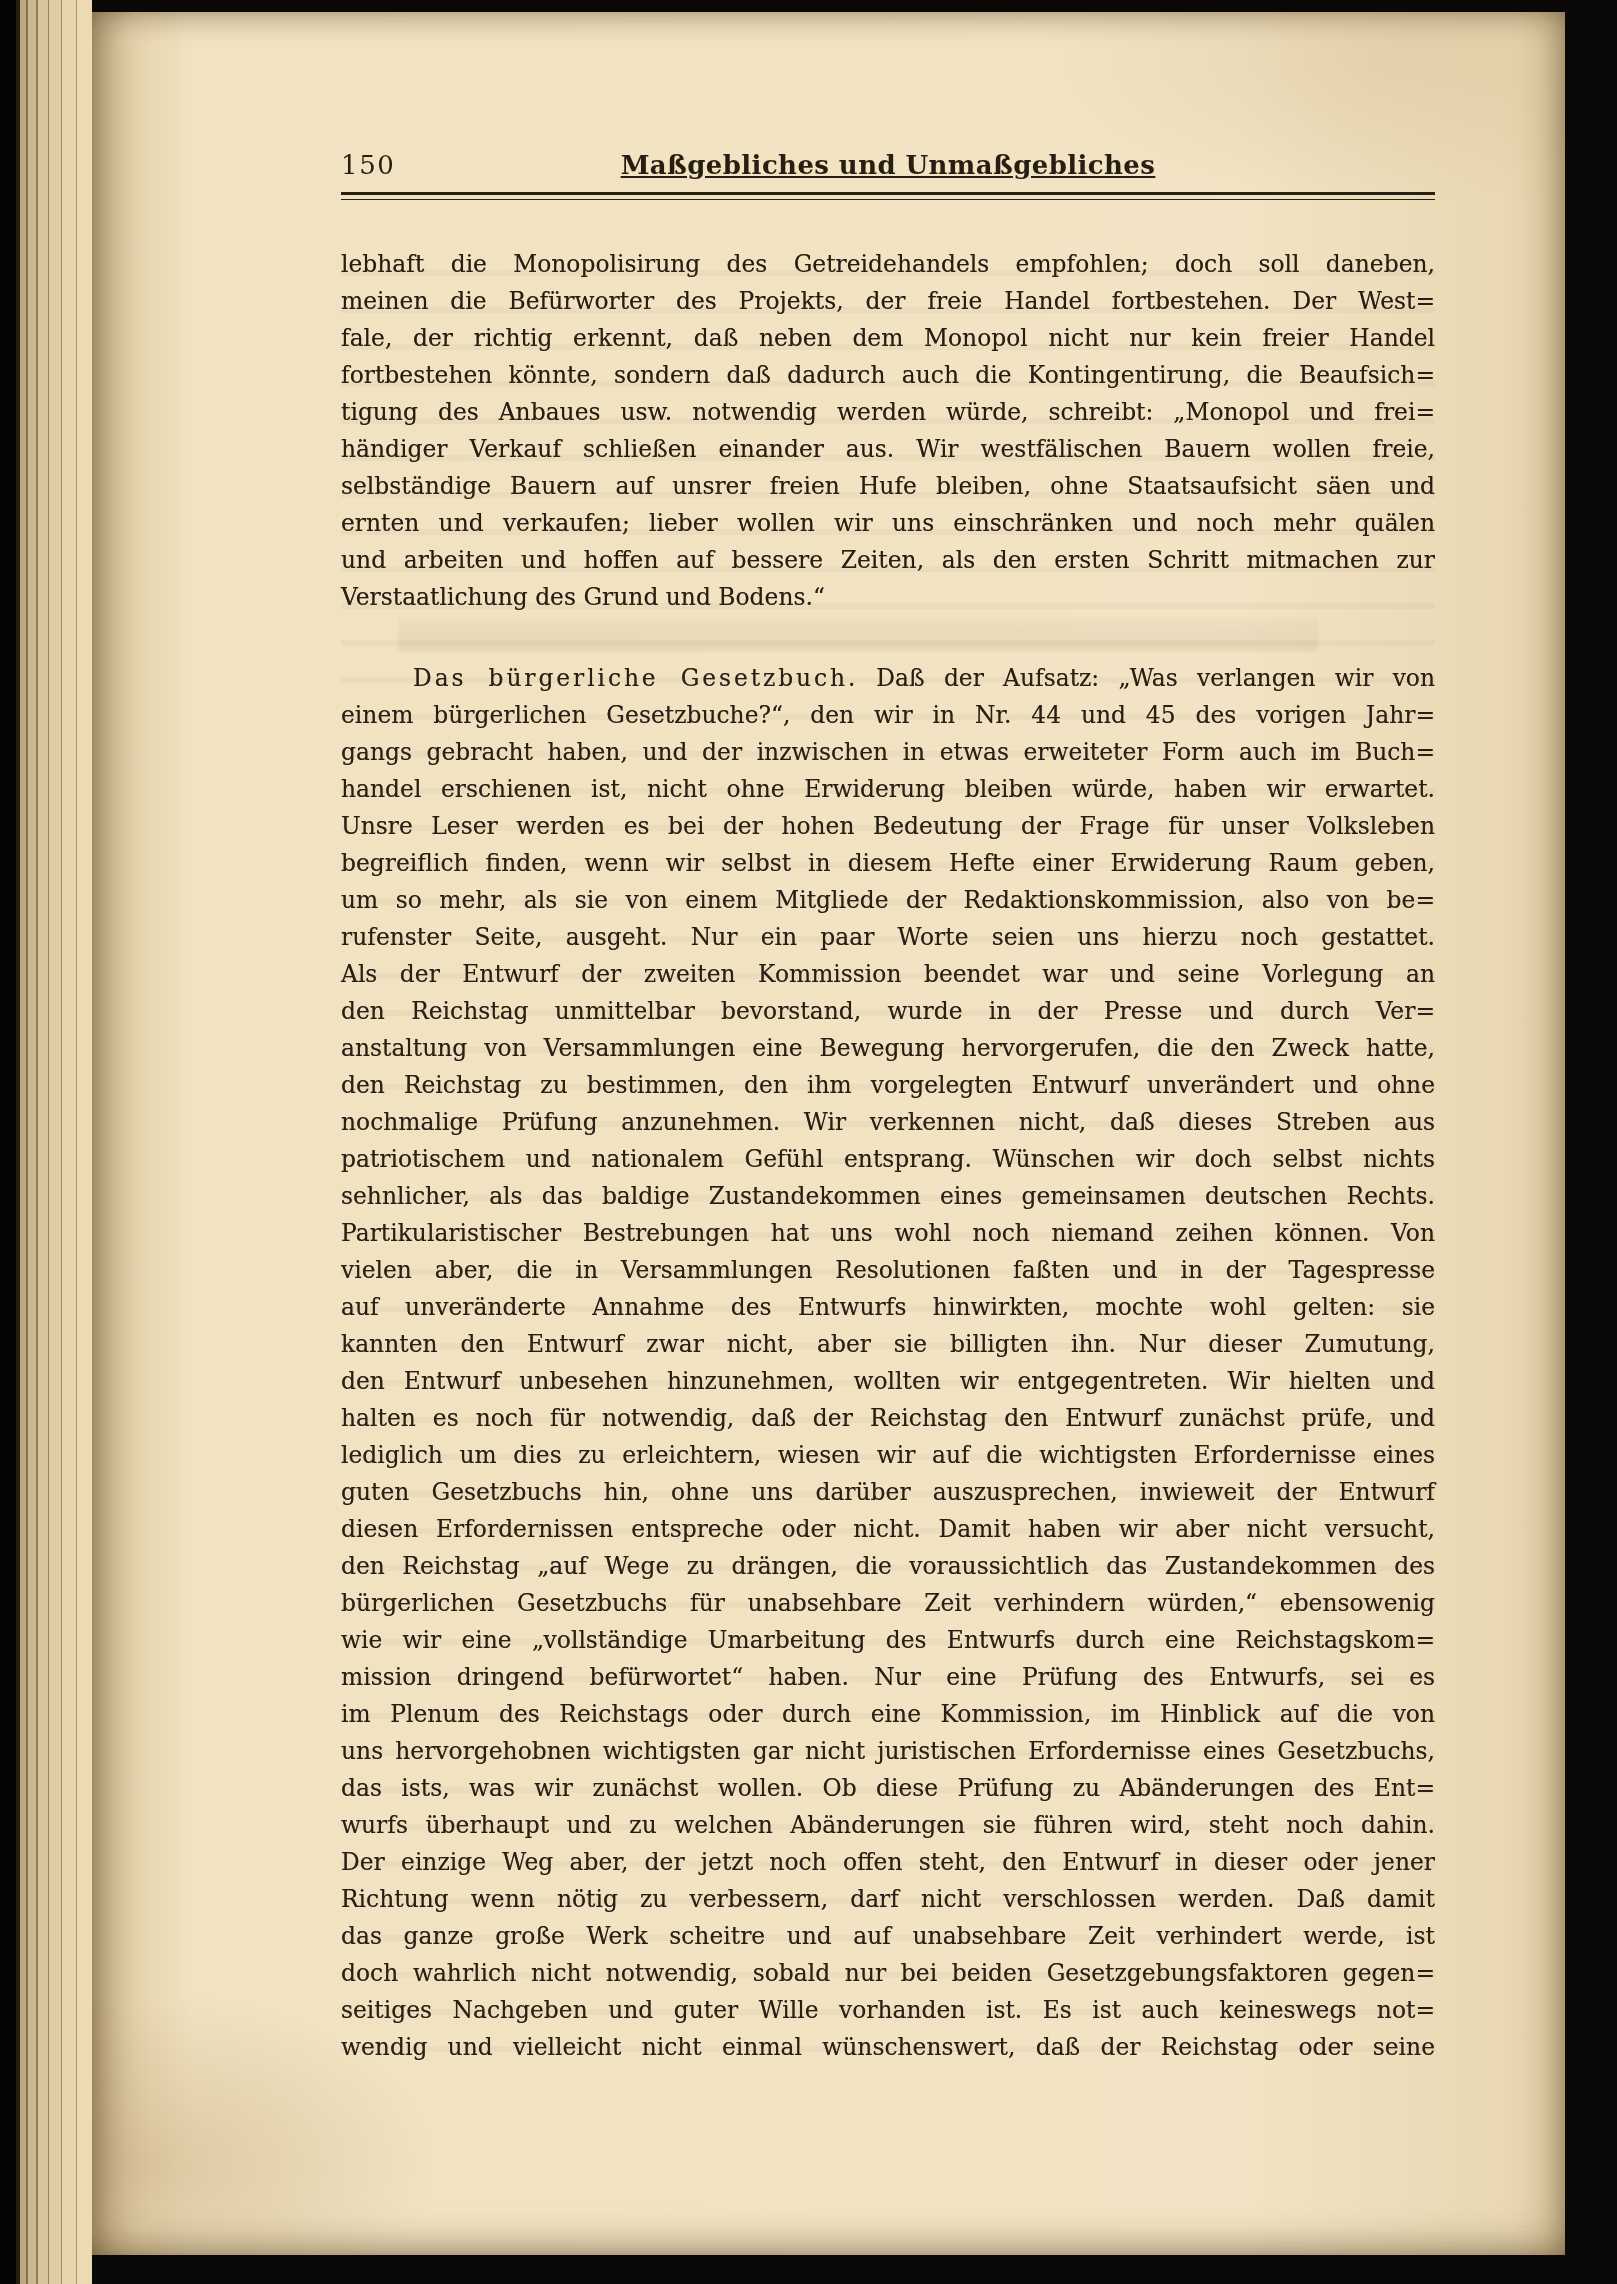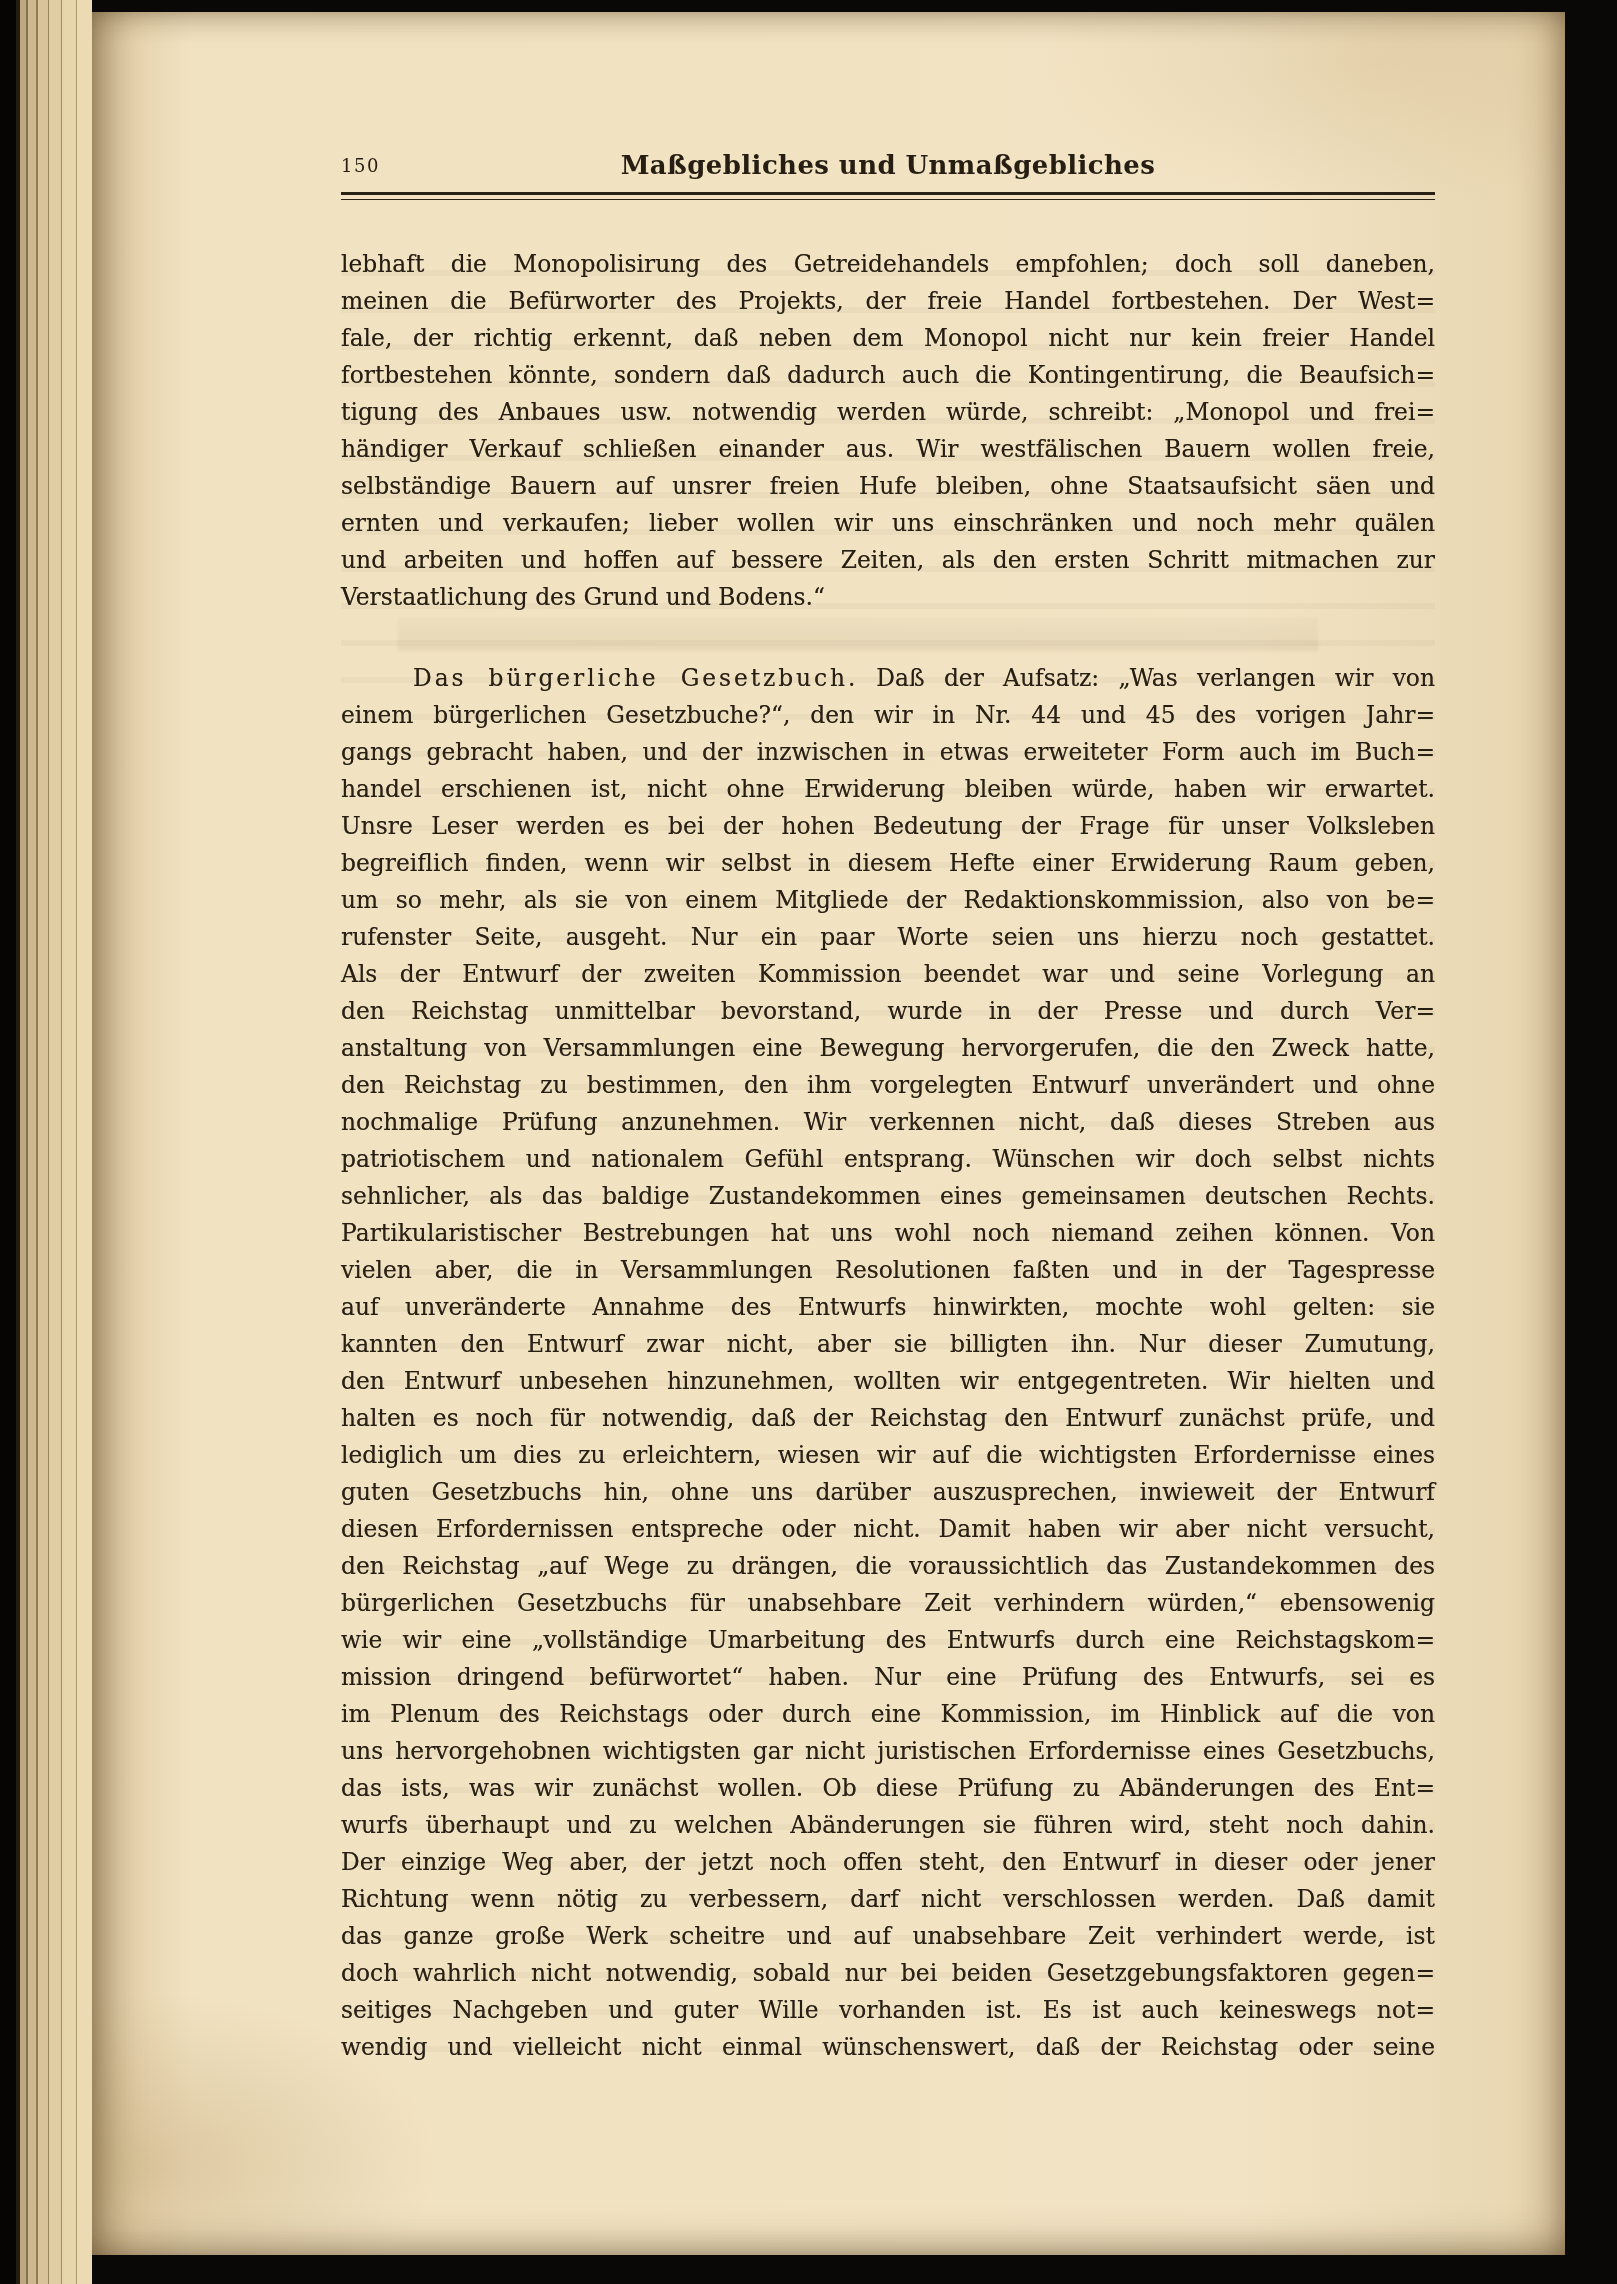--- a/index.html
+++ b/index.html
@@ -49,25 +49,25 @@
       inset 0 14.8px 33px -18px rgba(80,58,28,.30);
   }
 
   .pagehead{
     position:relative;
     margin:138px 0 0 249px;width:1094px;height:33px;
     color:var(--ink);
   }
   .pagenum{
     position:absolute;left:0;top:0.8px;
-    font-size:18px;line-height:31px;letter-spacing:1.6px;
+    font-size:26px;line-height:31px;letter-spacing:1.6px;
   }
   .runhead{
     display:block;text-align:center;
-    font-size:26px;line-height:31px;font-weight:bold;letter-spacing:0.4px;
+    font-size:26px;line-height:31px;font-weight:bold;letter-spacing:0.4px;text-decoration:underline;
   }
 
   .rule{
     margin:9.9px 0 0 249px;width:1094px;height:4.1px;
     border-top:3.3px solid #2a2116;
     border-bottom:1.6px solid #2a2116;
   }
 
   .textblock{
     position:relative;

